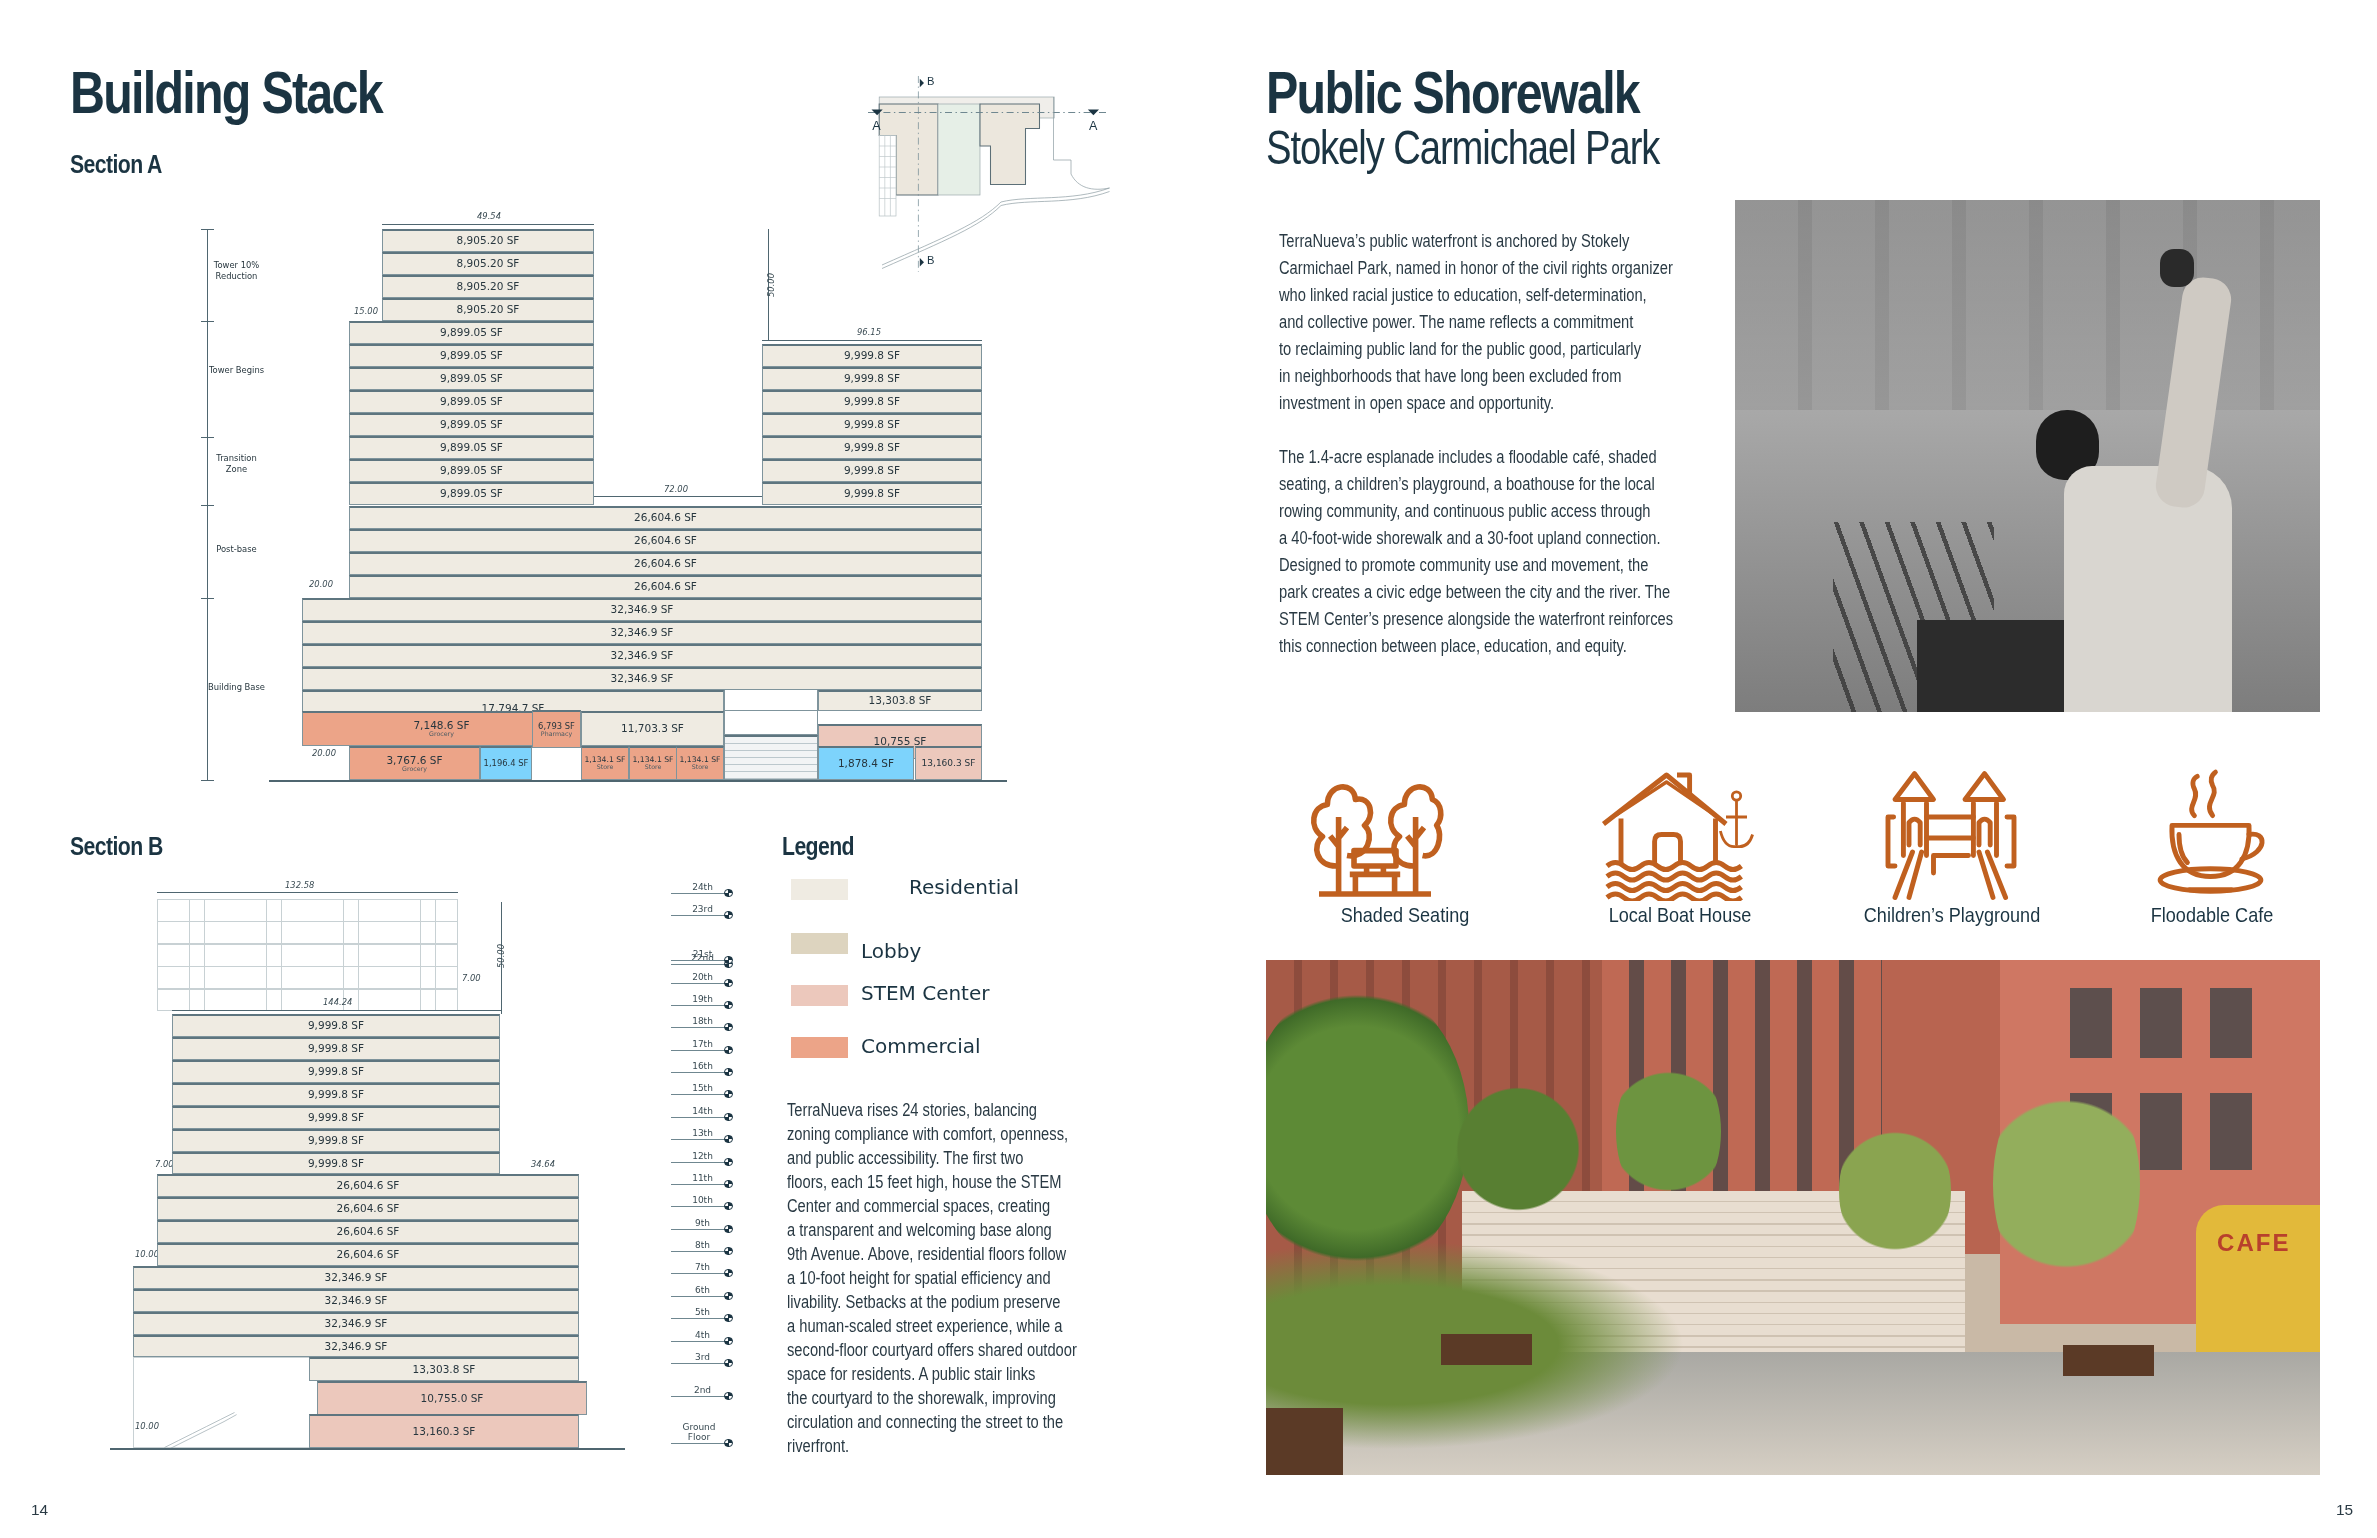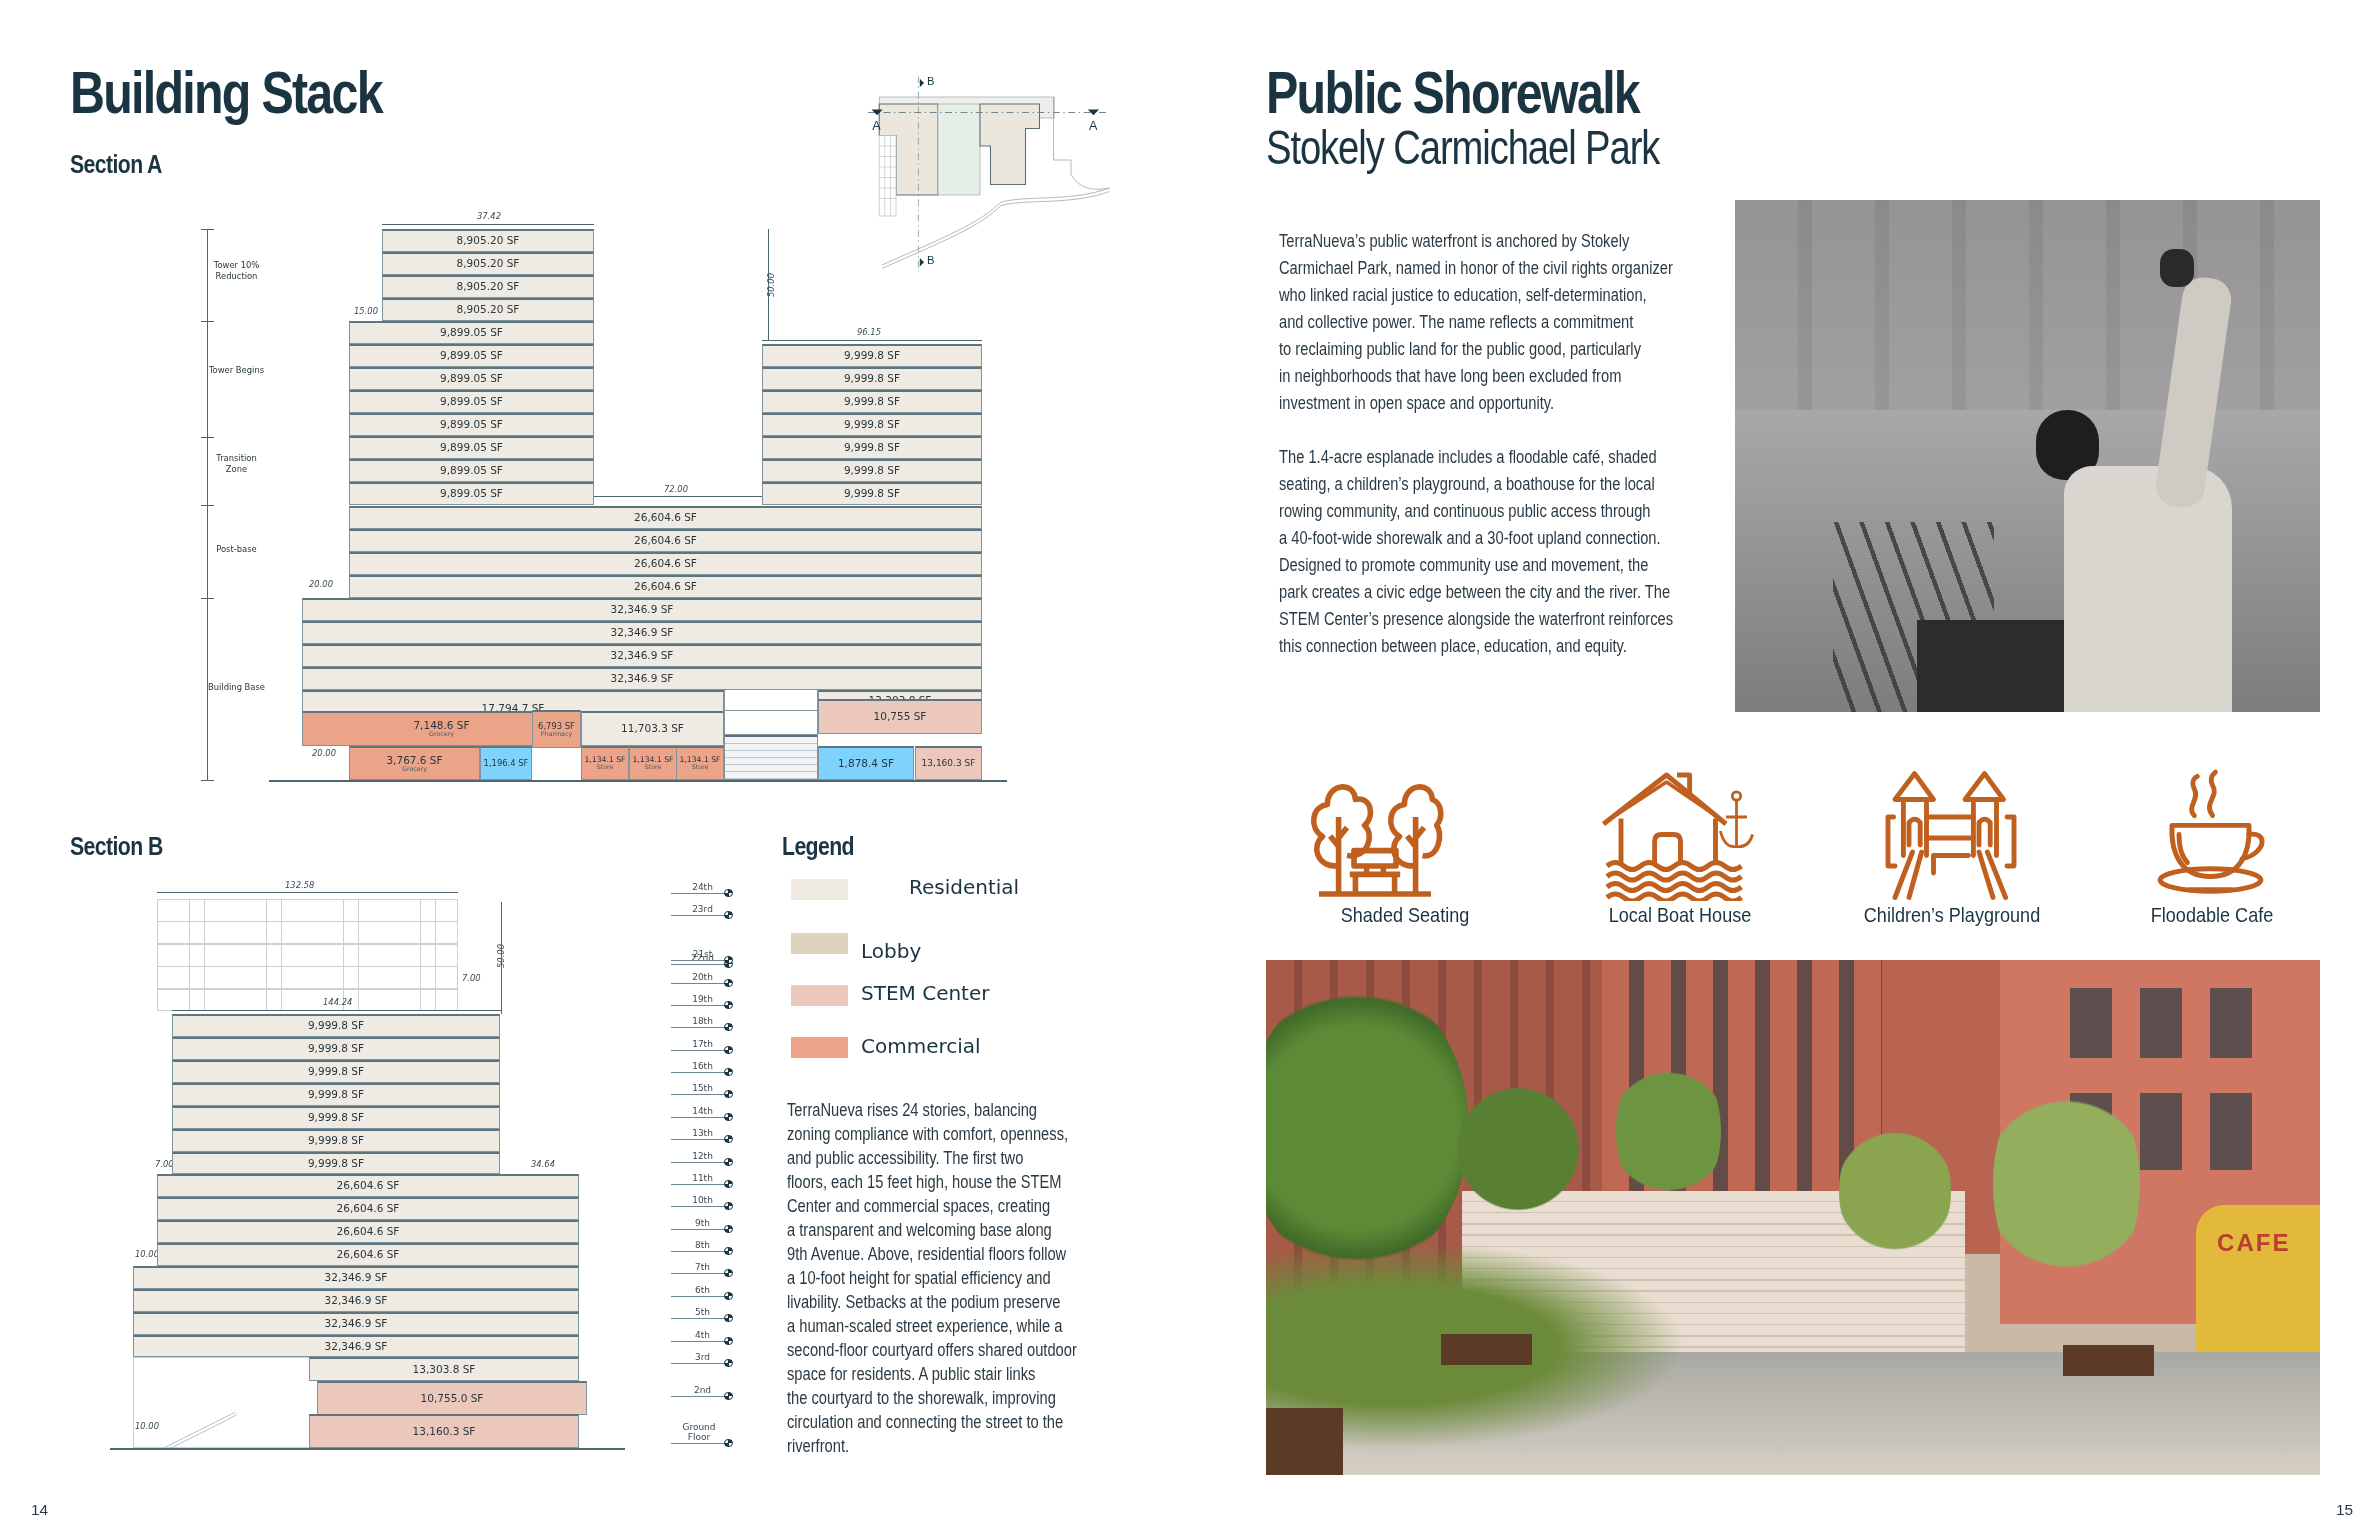--- a/index.html
+++ b/index.html
@@ -55,21 +55,21 @@
   <div class="dimline" style="left:201px;top:505px;width:12.6px;height:1.4px;"></div>
   <div class="dimline" style="left:201px;top:598px;width:12.6px;height:1.4px;"></div>
   <div class="dimline" style="left:201px;top:780px;width:12.6px;height:1.4px;"></div>
   <div class="axis-label" style="left:205px;top:260px;">Tower 10% Reduction</div>
   <div class="axis-label" style="left:205px;top:365px;">Tower Begins</div>
   <div class="axis-label" style="left:205px;top:453px;">Transition Zone</div>
   <div class="axis-label" style="left:205px;top:544px;">Post-base</div>
   <div class="axis-label" style="left:205px;top:682px;">Building Base</div>
 
   <div class="dimline" style="left:382px;top:224px;width:212px;height:1.4px;"></div>
-  <div class="dim" style="left:477px;top:211px;">37.42</div>
+  <div class="dim" style="left:477px;top:211px;">49.54</div>
   <div class="dim" style="left:354px;top:306px;">15.00</div>
   <div class="dimline" style="left:768px;top:229px;width:1.4px;height:112px;"></div>
   <div class="dim" style="left:759px;top:280px;transform:rotate(-90deg);">50.00</div>
   <div class="dimline" style="left:762px;top:340px;width:220px;height:1.4px;"></div>
   <div class="dim" style="left:857px;top:327px;">96.15</div>
   <div class="dimline" style="left:594px;top:496px;width:168px;height:1.4px;"></div>
   <div class="dim" style="left:664px;top:484px;">72.00</div>
   <div class="dim" style="left:309px;top:579px;">20.00</div>
   <div class="dim" style="left:312px;top:748px;">20.00</div>
   <div class="dim" style="left:762px;top:727px;font-style:normal;">39.5</div>
@@ -110,21 +110,21 @@
   <div class="floor void" style="left:724px;top:690px;width:94px;height:21px;border-top:none;"></div>
   <div class="floor res" style="left:818px;top:690px;width:164px;height:21px;">13,303.8 SF</div>
 
   <div class="floor com" style="left:302px;top:711px;width:279px;height:35px;">
     <span>7,148.6 SF</span>
     <span class="sub">Grocery</span>
   </div>
   <div class="floor res" style="left:581px;top:711px;width:143px;height:35px;">11,703.3 SF</div>
   <div class="floor void" style="left:724px;top:711px;width:94px;height:24px;border-top:none;"></div>
   <div class="floor stair" style="left:724px;top:735px;width:94px;height:45px;"></div>
-  <div class="floor stem" style="left:818px;top:699px;width:164px;height:35px;">10,755 SF</div>
+  <div class="floor stem" style="left:818px;top:724px;width:164px;height:35px;">10,755 SF</div>
 
   <div class="floor com" style="left:349px;top:746px;width:131px;height:34px;">
     <span>3,767.6 SF</span>
     <span class="sub">Grocery</span>
   </div>
   <div class="floor lob" style="left:480px;top:746px;width:52px;height:34px;font-size:8.4px;">1,196.4 SF</div>
   <div class="floor com" style="left:532px;top:710px;width:49px;height:38px;font-size:8.4px;">
     <span>6,793 SF</span>
     <span class="sub">Pharmacy</span>
   </div>

